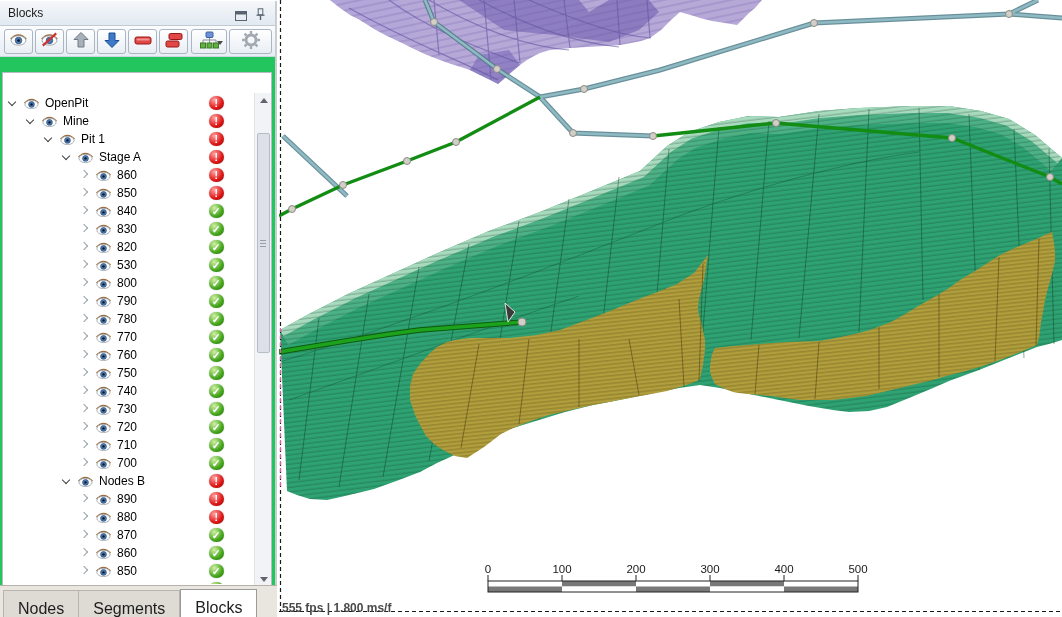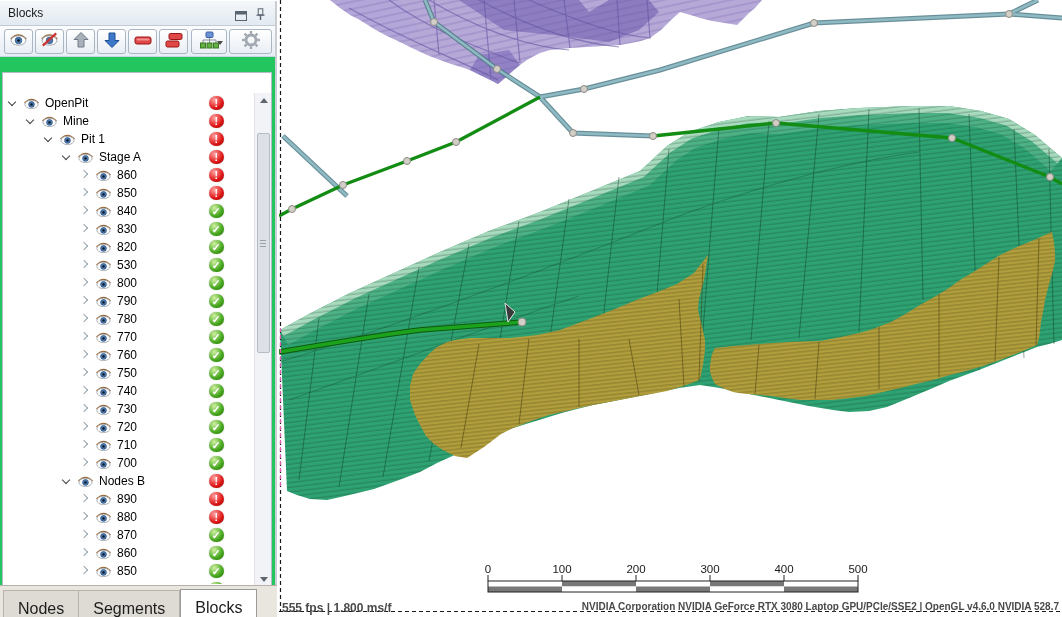--- a/index.html
+++ b/index.html
@@ -609,14 +609,13 @@
     </g>
   </g>
 
   <g>
     <line x1="1.5" y1="0" x2="1.5" y2="612" stroke="#1a1a1a" stroke-width="1.2" stroke-dasharray="4 3"></line>
     <line x1="1.5" y1="328" x2="1.5" y2="487" stroke="#e060ae" stroke-width="1.2" stroke-dasharray="4 3"></line>
     <line x1="0" y1="611.5" x2="783" y2="611.5" stroke="#1a1a1a" stroke-width="1.2" stroke-dasharray="4 3"></line>
   </g>
 </svg>
   <div id="status-left">555 fps | 1.800 ms/f</div>
-  <div id="status-right">NVIDIA Corporation NVIDIA GeForce RTX 3080 Laptop GPU/PCIe/SSE2 | OpenGL v4.6.0 NVIDIA 528.7</div>
 </div>
 
 </body></html>

